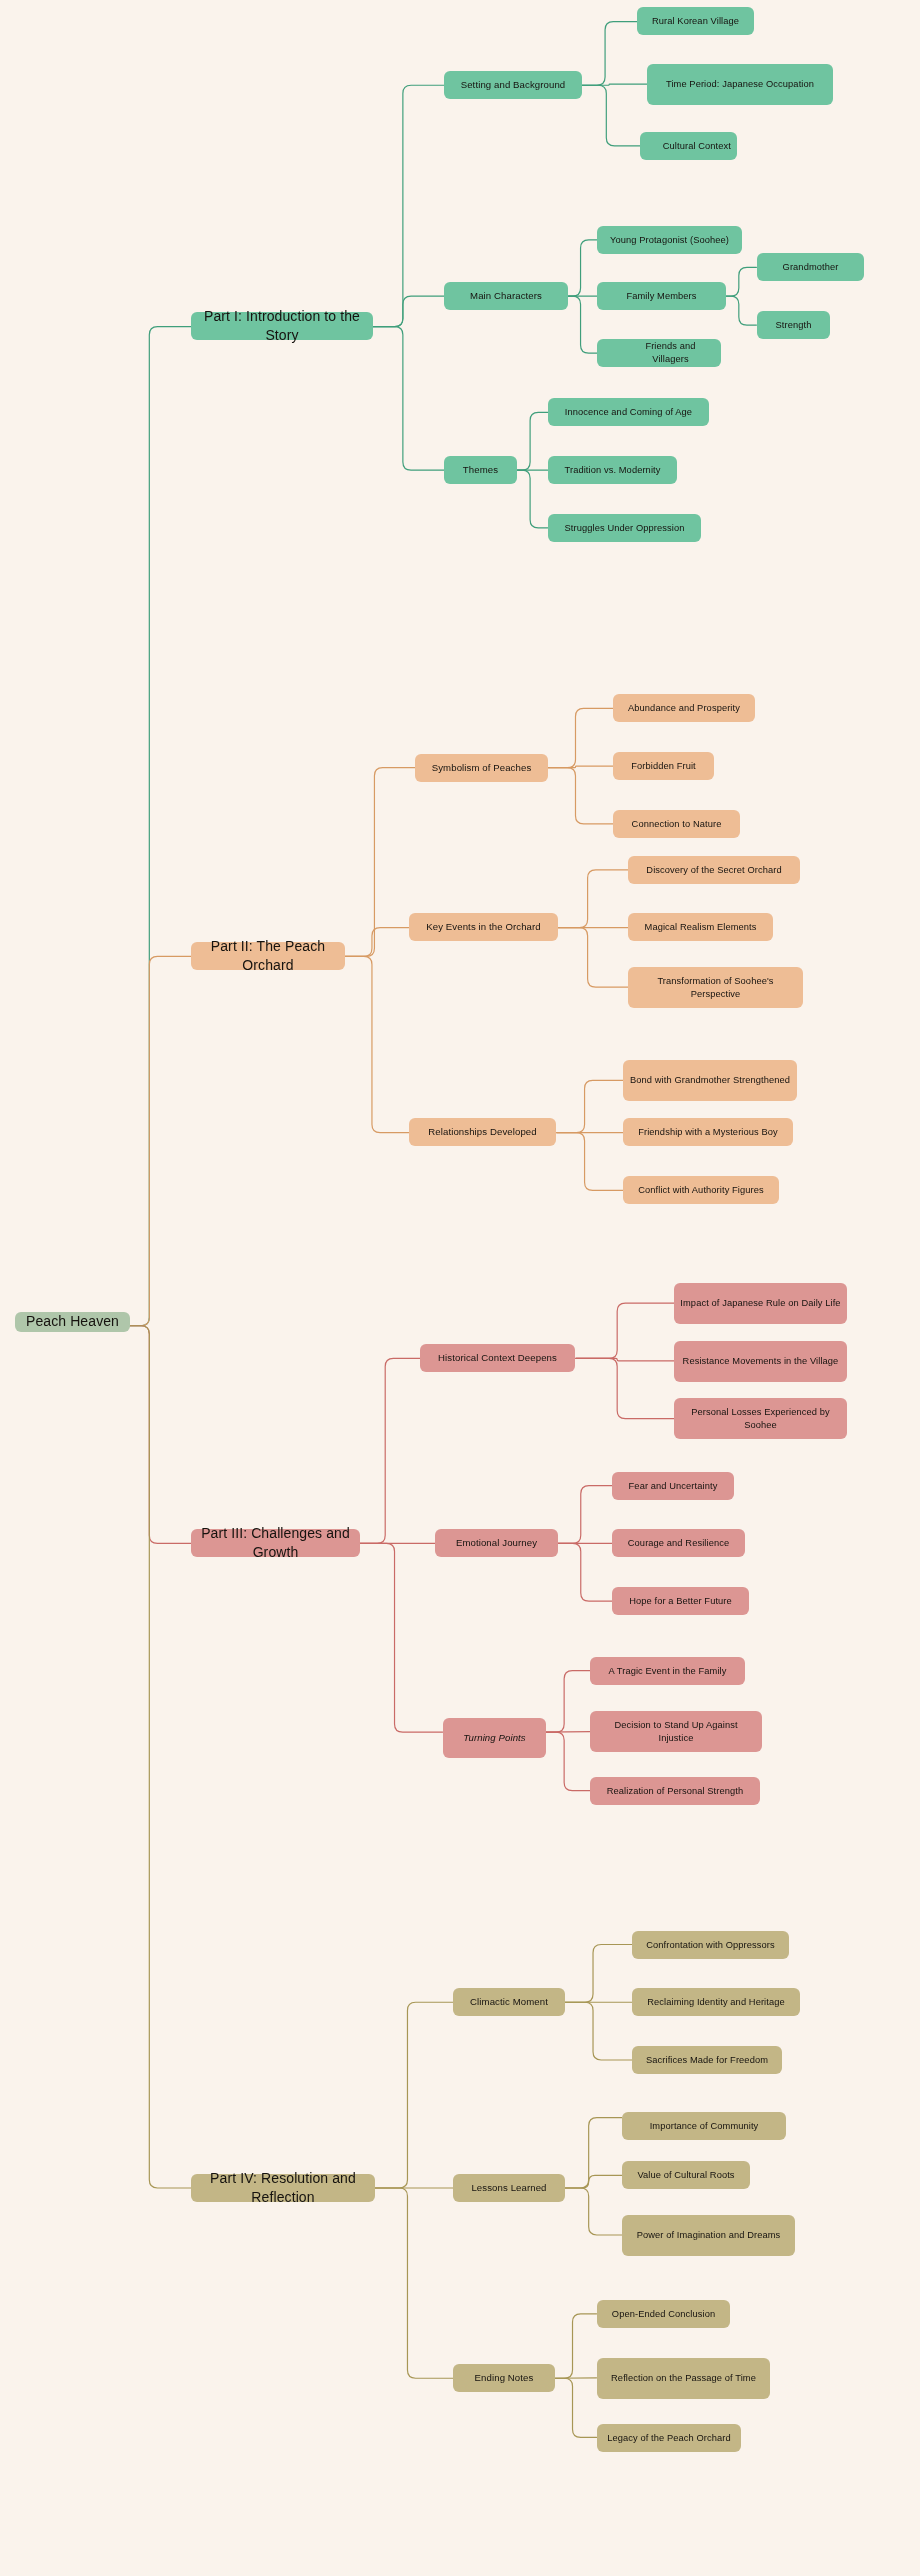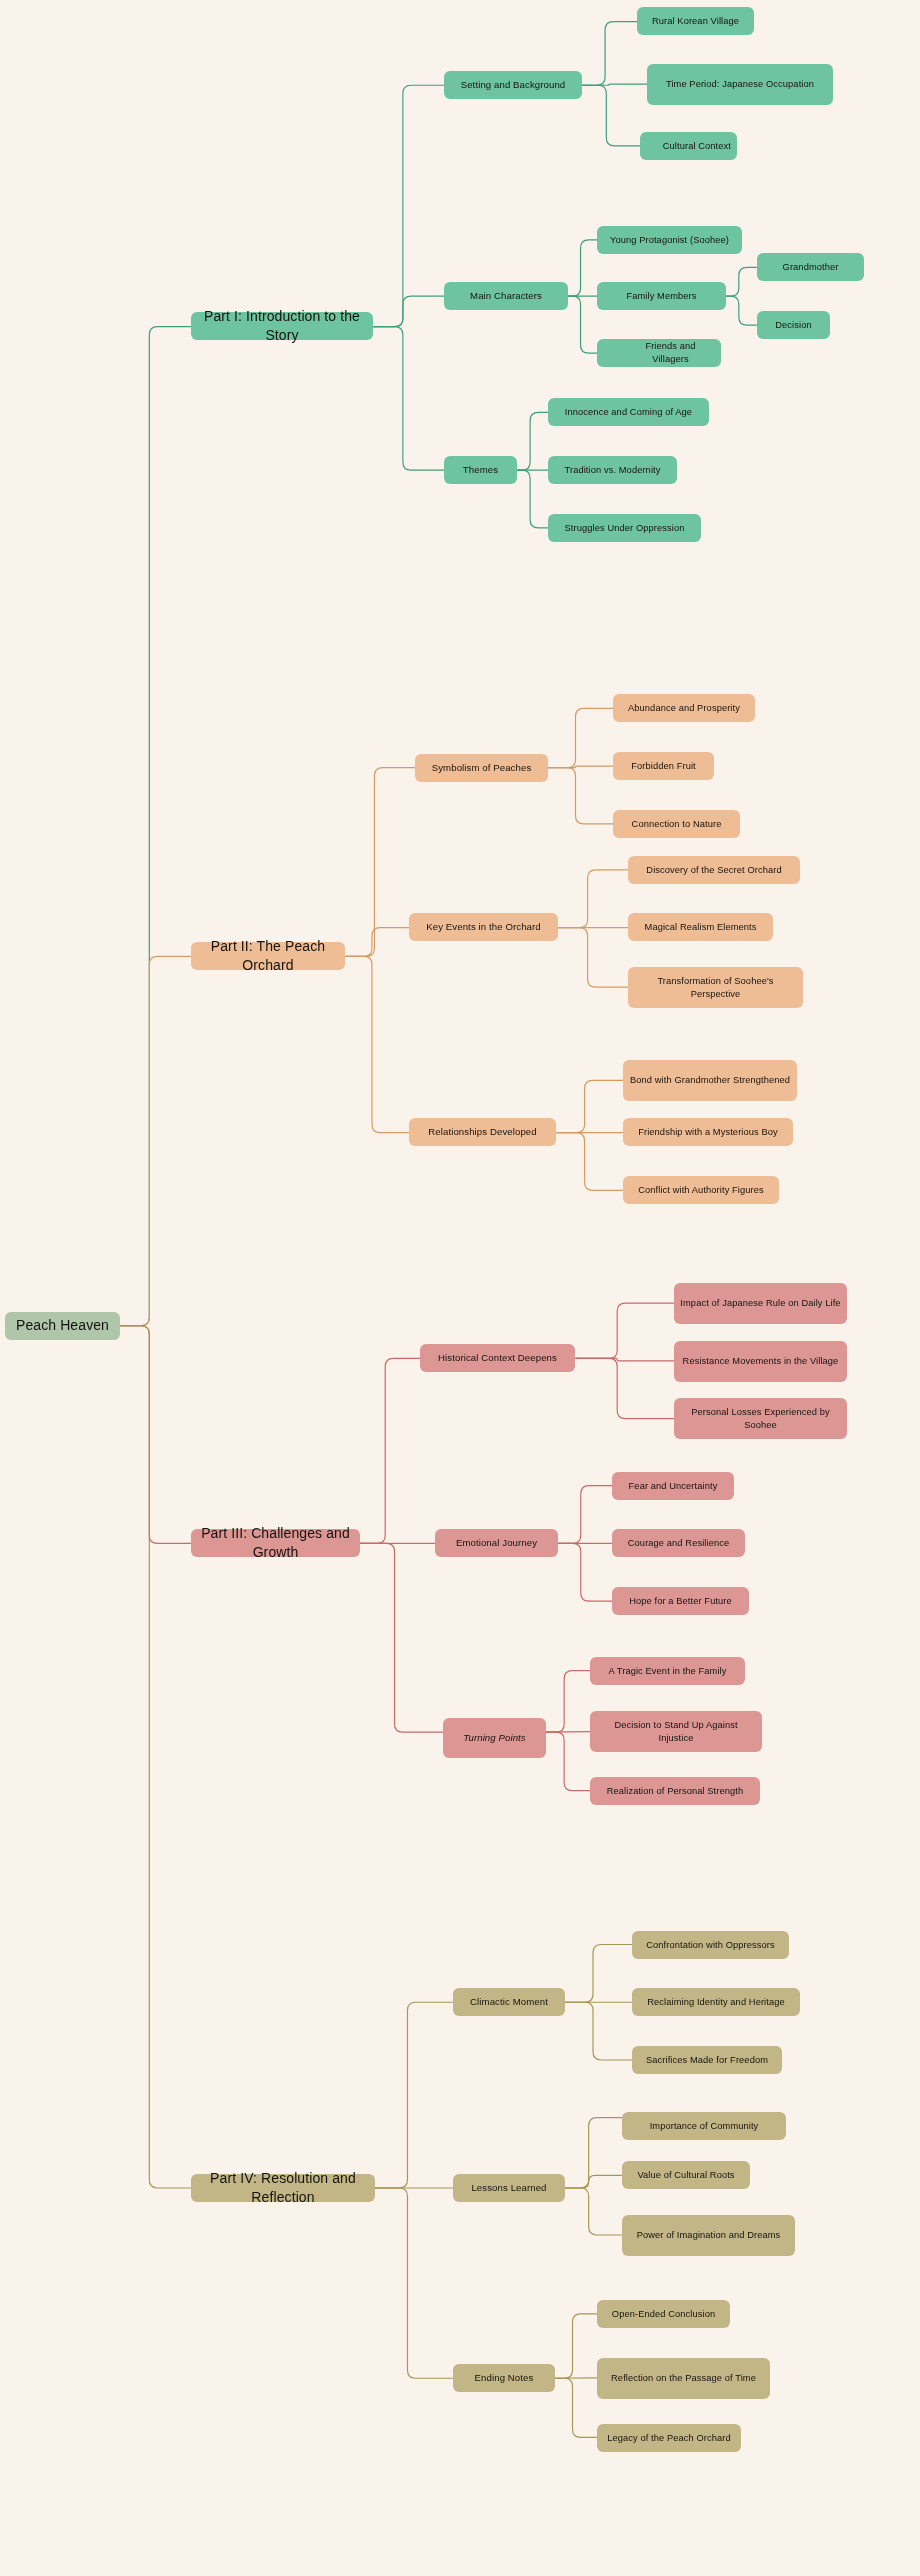--- a/index.html
+++ b/index.html
@@ -100,21 +100,21 @@
       <path d="M 763 2705 L 854 2705" fill="none" stroke="#a79655" stroke-width="1.6" stroke-linecap="round"></path>
       <path d="M 763 2705 H 790.22 Q 801.22 2705 801.22 2716 V 2772 Q 801.22 2783 812.22 2783 H 854" fill="none" stroke="#a79655" stroke-width="1.6" stroke-linecap="round"></path>
       <path d="M 763 2956 H 784.34 Q 795.34 2956 795.34 2945 V 2872 Q 795.34 2861 806.34 2861 H 840" fill="none" stroke="#a79655" stroke-width="1.6" stroke-linecap="round"></path>
       <path d="M 763 2956 H 786.84 Q 795.34 2956 795.34 2947.5 V 2947.5 Q 795.34 2939 803.84 2939 H 840" fill="none" stroke="#a79655" stroke-width="1.6" stroke-linecap="round"></path>
       <path d="M 763 2956 H 784.34 Q 795.34 2956 795.34 2967 V 3008.5 Q 795.34 3019.5 806.34 3019.5 H 840" fill="none" stroke="#a79655" stroke-width="1.6" stroke-linecap="round"></path>
       <path d="M 750 3213 H 762.52 Q 773.52 3213 773.52 3202 V 3137 Q 773.52 3126 784.52 3126 H 806" fill="none" stroke="#a79655" stroke-width="1.6" stroke-linecap="round"></path>
       <path d="M 750 3213 L 806 3212.5" fill="none" stroke="#a79655" stroke-width="1.6" stroke-linecap="round"></path>
       <path d="M 750 3213 H 762.52 Q 773.52 3213 773.52 3224 V 3282 Q 773.52 3293 784.52 3293 H 806" fill="none" stroke="#a79655" stroke-width="1.6" stroke-linecap="round"></path>
     </svg>
   <div id="nodes">
-      <div class="node n-root lvl1" style="left: 5px; top: 1312px; width: 115px; height: 28px;">
+      <div class="node n-root lvl1" style="left: 15px; top: 1312px; width: 115px; height: 20px;">
         <span>Peach Heaven</span>
       </div>
       <div class="node n-green lvl1" style="left: 191px; top: 312px; width: 182px; height: 28px;">
         <span>Part I: Introduction to the Story</span>
       </div>
       <div class="node n-green lvl2" style="left: 444px; top: 71px; width: 138px; height: 28px;">
         <span>Setting and Background</span>
       </div>
       <div class="node n-green lvl3" style="left: 637px; top: 7.4px; width: 117px; height: 28px;">
         <span>Rural Korean Village</span>
@@ -131,21 +131,21 @@
       <div class="node n-green lvl3" style="left: 597px; top: 226px; width: 145px; height: 28px;">
         <span>Young Protagonist (Soohee)</span>
       </div>
       <div class="node n-green lvl3" style="left: 597px; top: 282px; width: 129px; height: 28px;">
         <span>Family Members</span>
       </div>
       <div class="node n-green lvl3" style="left: 757px; top: 253px; width: 107px; height: 28px;">
         <span>Grandmother</span>
       </div>
       <div class="node n-green lvl3" style="left: 757px; top: 311px; width: 73px; height: 28px;">
-        <span>Decision</span>
+        <span>Strength</span>
       </div>
       <div class="node n-green lvl3" style="left: 597px; top: 339px; width: 124px; height: 28px; padding-left: 29px;">
         <span>Friends and Villagers</span>
       </div>
       <div class="node n-green lvl2" style="left: 444px; top: 456px; width: 73px; height: 28px;">
         <span>Themes</span>
       </div>
       <div class="node n-green lvl3" style="left: 548px; top: 398px; width: 161px; height: 28px;">
         <span>Innocence and Coming of Age</span>
       </div>

